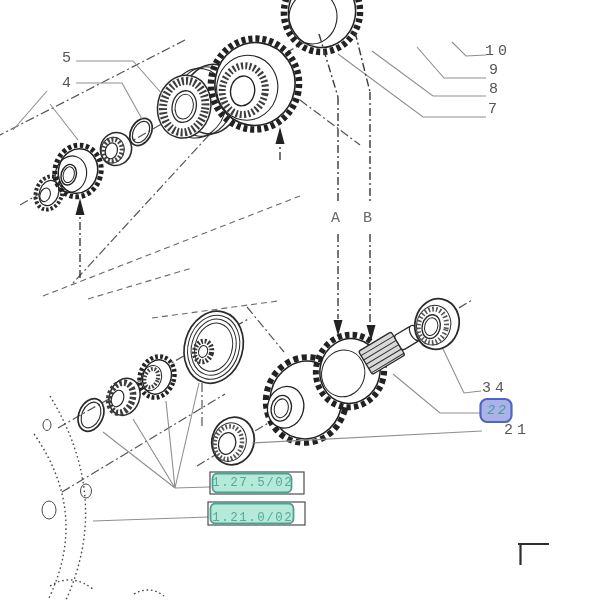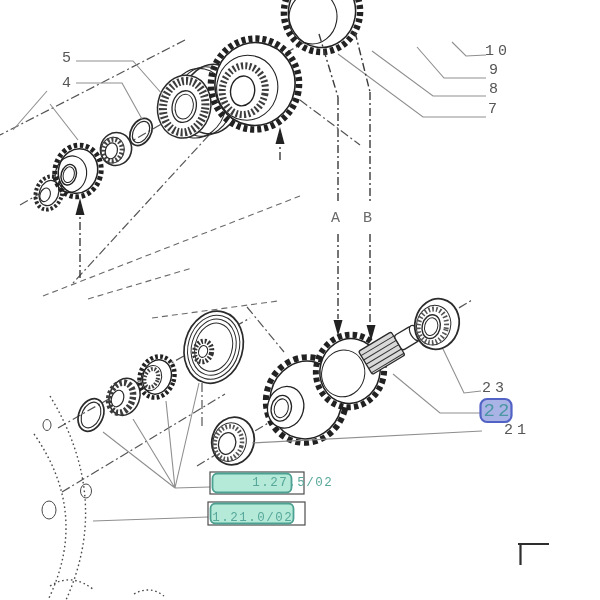--- a/index.html
+++ b/index.html
@@ -5,24 +5,24 @@
   html,body{margin:0;padding:0;background:#fff;}
   #stage{position:relative;width:600px;height:600px;background:#fff;overflow:hidden;
          font-family:"Liberation Mono","DejaVu Sans Mono",monospace;}
   #stage svg{position:absolute;left:0;top:0;}
   .callout{position:absolute;color:#565656;font-size:15px;line-height:15px;
            letter-spacing:0;white-space:pre;cursor:pointer;}
   .sp{letter-spacing:4px;text-align:center;}
   .seclab{position:absolute;color:#6a6a6a;font-size:15px;line-height:15px;}
   .sel-num{position:absolute;left:481px;top:399px;width:31px;height:23px;
            display:flex;align-items:center;justify-content:center;
-           color:#4b97a4;font-size:19px;letter-spacing:3px;text-indent:3px;cursor:pointer;}
+           color:#4b97a4;font-size:13px;letter-spacing:3px;text-indent:3px;cursor:pointer;font-style:italic;}
   .refbox{position:absolute;display:flex;align-items:center;justify-content:center;
           color:#57a89a;font-size:12.5px;letter-spacing:1.5px;text-indent:1.5px;cursor:pointer;}
-  .refbox1{left:212px;top:473px;width:80px;height:20px;padding-left:40px;}
+  .refbox1{left:212px;top:473px;width:80px;height:20px;}
   .refbox2{left:210px;top:503px;width:84px;height:30px;}
 </style>
 </head>
 <body>
 
 <div id="stage">
 
 <svg width="600" height="600" viewBox="0 0 600 600">
 
   <g stroke="#555" stroke-width="1.2" fill="none" stroke-dasharray="9 3 2 3">
@@ -213,19 +213,19 @@
 </svg>
 
 <div class="callout" style="left:62px;top:51px;">5</div>
 <div class="callout" style="left:62px;top:76px;">4</div>
 <div class="callout sp" style="left:485px;top:44px;">10</div>
 <div class="callout" style="left:489px;top:63px;">9</div>
 <div class="callout" style="left:489px;top:82px;">8</div>
 <div class="callout" style="left:488px;top:102px;">7</div>
 <div class="seclab" style="left:331px;top:211px;">A</div>
 <div class="seclab" style="left:363px;top:211px;">B</div>
-<div class="callout sp" style="left:482px;top:381px;">23</div>
+<div class="callout sp" style="left:482px;top:381px;">34</div>
 <div class="sel-num">22</div>
 <div class="callout sp" style="left:504px;top:423px;">21</div>
 <div class="refbox refbox1">1.27.5/02</div>
 <div class="refbox refbox2">1.21.0/02</div>
 
 </div>
 
 </body></html>

